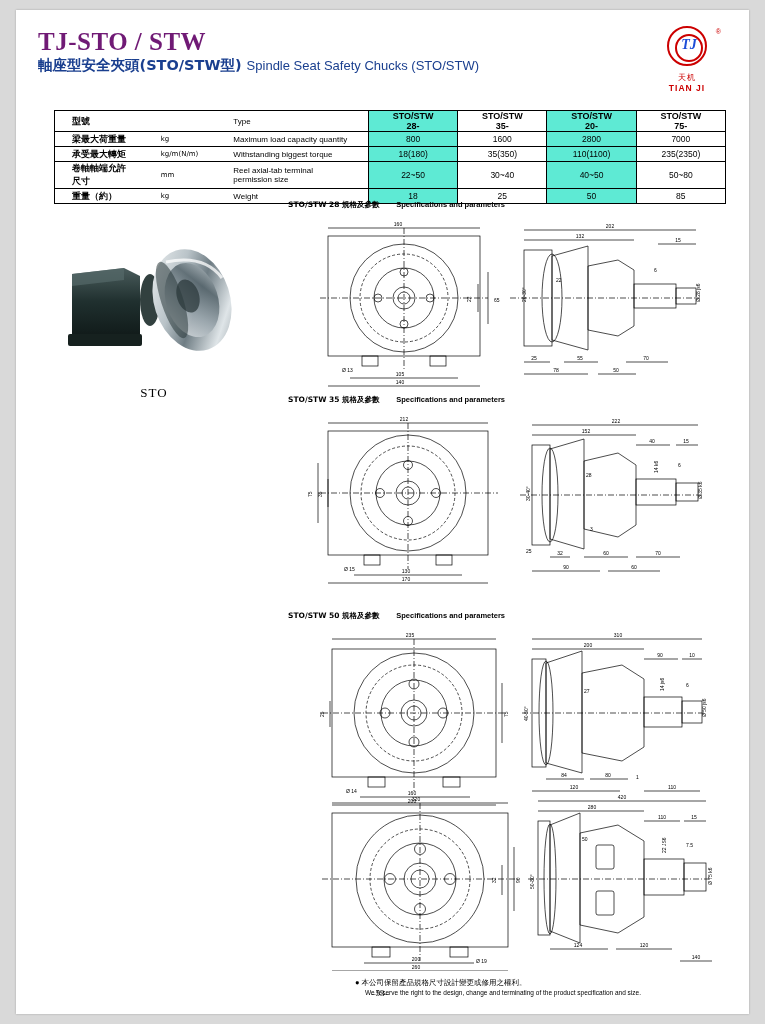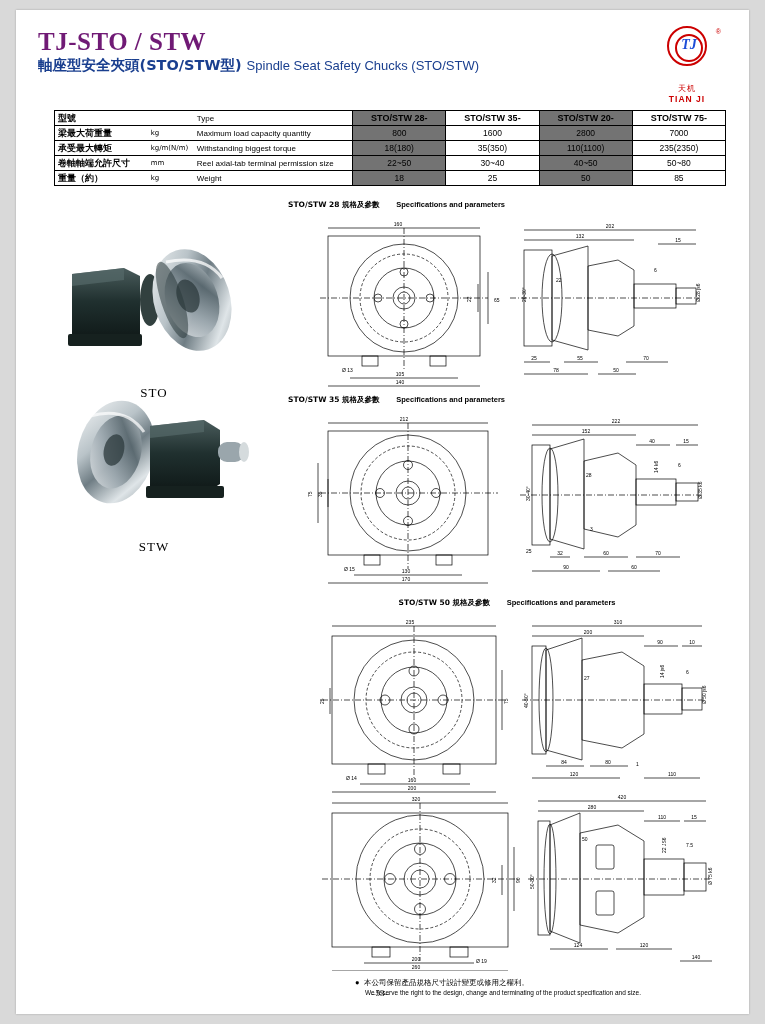--- a/index.html
+++ b/index.html
@@ -42,71 +42,71 @@
   .logo .ring:before{
     content:""; position:absolute; left:6px; top:6px;
     width:24px;height:24px;border-radius:50%;
     border:2px solid #c00;
   }
   .logo .tj {
     position:absolute; left:0; top:9px; width:40px;
     font-family:"Liberation Serif", serif;
     font-size:14px; font-weight:bold; color:#1d4ed8; font-style:italic;
   }
-  .logo .cn { font-size:8px; color:#c00; margin-top:17px; letter-spacing:1px;
+  .logo .cn { font-size:8px; color:#c00; margin-top:6px; letter-spacing:1px;
               font-family:"DejaVu Sans", sans-serif;}
   .logo .en { font-size:8.5px; color:#c00; font-weight:bold; letter-spacing:1px;}
   .logo .reg { position:absolute; right:2px; top:2px; font-size:7px; color:#c00;}
   .rule { position:absolute; left:22px; top:92px; width:688px; height:0; }
 
   
   table.spec {
     position:absolute; left:38px; top:100px; width:672px;
     border-collapse:collapse;
     font-size:8.5px;
   }
   table.spec td {
     border:1px solid #000;
     height:15px;
-    padding:0 3px;
+    padding:0 17px;
     vertical-align:middle;
   }
   table.spec td.lbl-cn {
     width:88px; text-align:left; font-family:"DejaVu Sans", sans-serif;
     font-size:9px; font-weight:bold;
     border-right:0;
   }
   table.spec td.lbl-unit {
     width:42px; border-left:0; border-right:0; text-align:left; font-size:7px;
     font-family:"DejaVu Sans", sans-serif;
   }
   table.spec td.lbl-en { width:150px; border-left:0; text-align:left; font-size:8px; }
   table.spec td.val { text-align:center; width:88px; font-size:8.5px; }
   table.spec td.hd { text-align:center; font-weight:bold; font-size:9px; }
-  table.spec td.shade { background:#737373; }
+  table.spec td.shade { background:#5eead4; }
   .photo-cap {
     text-align:center; font-family:"Liberation Serif", serif;
     font-size:13px; letter-spacing:1px; margin-top:17px;
   }
   .sto-img { position:absolute; left:38px; top:228px; width:200px; height:130px; }
   .stw-img { position:absolute; left:38px; top:382px; width:200px; height:130px; }
 
   
   .sec { position:absolute; left:272px; width:438px; }
   .sec-title { font-size:7.5px; font-weight:bold; font-family:"DejaVu Sans", sans-serif; }
   .sec-title .en { font-family:Liberation Sans, sans-serif; margin-left:14px; }
   .sec-body { position:relative; width:438px; }
   svg { display:block; }
 
   
   .footer-note {
     position:absolute; right:24px; bottom:18px; text-align:left; width:370px;
   }
   .footer-note .cn {
-    font-size:7.5px; font-family:Liberation Mono, monospace; color:#000;
+    font-size:7.5px; font-family:Liberation Sans, sans-serif; color:#000;
   }
   .footer-note .en { font-size:6.5px; color:#000; margin-top:1px; margin-left:10px;}
   .pageno {
     position:absolute; left:355px; bottom:16px;
     font-size:9px; font-family:"Liberation Serif", serif;
   }
 </style>
 </head>
 <body>
 
@@ -214,37 +214,20 @@
 
       <ellipse cx="138" cy="62" rx="38" ry="52" fill="url(#chromeg)" transform="rotate(-18 138 62)"></ellipse>
       <ellipse cx="138" cy="62" rx="26" ry="38" fill="url(#chromeg2)" transform="rotate(-18 138 62)" opacity=".85"></ellipse>
       <ellipse cx="134" cy="58" rx="11" ry="17" fill="#2c3a3c" transform="rotate(-18 134 58)" opacity=".75"></ellipse>
       <path d="M112 24 Q150 16 168 40" stroke="#ffffff" stroke-width="3" fill="none" opacity=".75"></path>
       <ellipse cx="118" cy="62" rx="11" ry="40" fill="#29383a" opacity=".55" transform="rotate(-18 118 62)"></ellipse>
     </svg>
     <div class="photo-cap">STO</div>
   </div>
 
-  <div class="stw-img">
-    <svg width="200" height="130" viewBox="0 0 200 130">
-
-      <ellipse cx="62" cy="60" rx="38" ry="52" fill="url(#chromeg)" transform="rotate(14 62 60)"></ellipse>
-      <ellipse cx="62" cy="60" rx="25" ry="37" fill="url(#chromeg2)" transform="rotate(14 62 60)" opacity=".85"></ellipse>
-      <ellipse cx="60" cy="58" rx="10" ry="16" fill="#2c3a3c" transform="rotate(14 60 58)" opacity=".75"></ellipse>
-      <path d="M36 24 Q72 14 90 40" stroke="#ffffff" stroke-width="3" fill="none" opacity=".7"></path>
-
-      <path d="M96 34 L150 28 L166 38 L166 92 L150 102 L96 98 Z" fill="url(#bodyg)"></path>
-      <path d="M96 34 L150 28 L150 40 L96 46 Z" fill="#56696a" opacity=".7"></path>
-      <rect x="92" y="94" width="78" height="12" rx="2" fill="#16211f"></rect>
-
-      <rect x="164" y="50" width="26" height="20" rx="9" fill="#9aa6ac"></rect>
-      <ellipse cx="190" cy="60" rx="5" ry="10" fill="#d5dbdd"></ellipse>
-    </svg>
-    <div class="photo-cap">STW</div>
-  </div>
 
   <div class="sec" style="top:190px;">
     <div class="sec-title">
       <span>STO/STW 28 規格及參數</span>
       <span class="en">Specifications and parameters</span>
     </div>
     <div class="sec-body">
       <svg width="438" height="180" viewBox="0 0 438 180">
         <g stroke="#000" fill="none" stroke-width="0.7" font-family="Liberation Sans" font-size="5">
 
@@ -373,21 +356,21 @@
           <line x1="244" y1="166" x2="312" y2="166"></line>
           <text x="278" y="164" text-anchor="middle" stroke="none" fill="#000">90</text>
           <line x1="320" y1="166" x2="372" y2="166"></line>
           <text x="346" y="164" text-anchor="middle" stroke="none" fill="#000">60</text>
           <text x="238" y="148" stroke="none" fill="#000">25</text>
         </g>
       </svg>
     </div>
   </div>
 
-  <div class="sec" style="top:588px;text-align:center;">
+  <div class="sec" style="top:601px;">
     <div class="sec-title">
       <span>STO/STW 50 規格及參數</span>
       <span class="en">Specifications and parameters</span>
     </div>
     <div class="sec-body">
       <svg width="438" height="186" viewBox="0 0 438 186">
         <g stroke="#000" fill="none" stroke-width="0.7" font-family="Liberation Sans" font-size="5">
 
           <rect x="44" y="28" width="164" height="128"></rect>
           <circle cx="126" cy="92" r="60"></circle>

